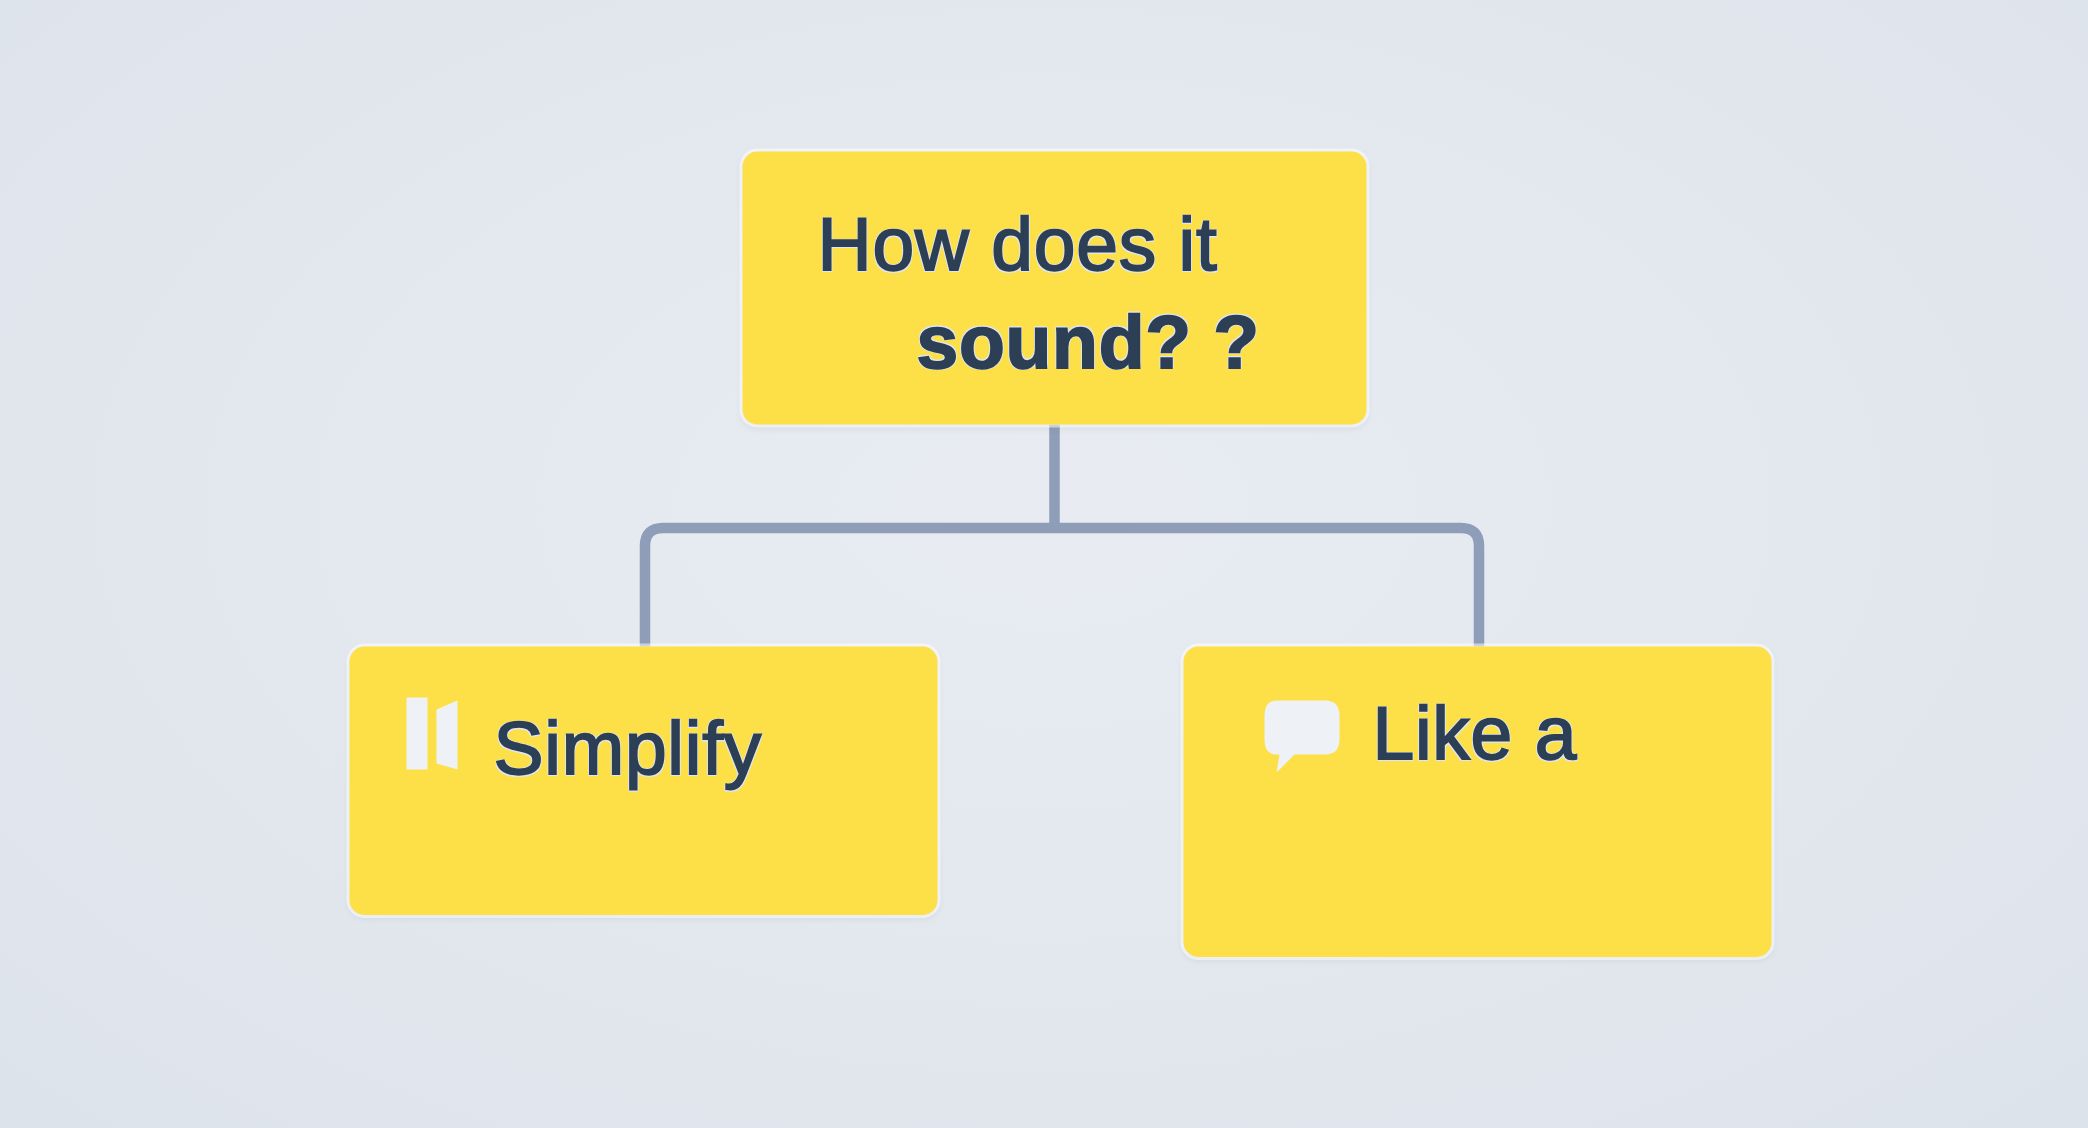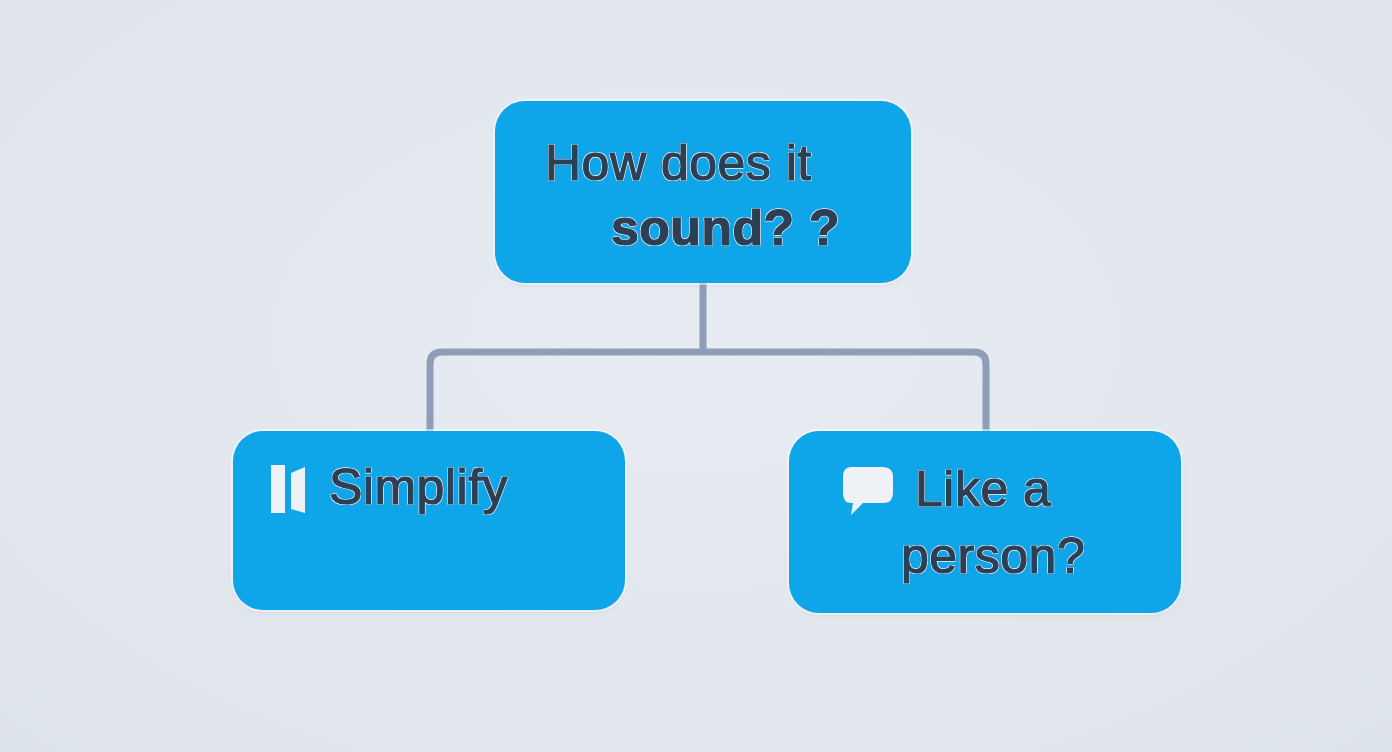--- a/index.html
+++ b/index.html
@@ -21,22 +21,22 @@
     }
     .connectors {
       position: absolute;
       left: 0;
       top: 0;
       width: 1392px;
       height: 752px;
     }
     .node {
       position: absolute;
-      background: #0ea5e9;
-      border-radius: 30px;
+      background: #fde047;
+      border-radius: 10px;
       box-shadow: 0 0 0 2px rgba(255,255,255,0.55), 0 2px 4px rgba(90,105,135,0.15);
       box-sizing: border-box;
       padding-left: 48px;
     }
     .node-text {
       position: absolute;
       color: #2c3f55;
       font-weight: 400;
       font-size: 50px;
       line-height: 64px;
@@ -44,21 +44,21 @@
       -webkit-text-stroke: 1.2px #2c3f55;
       text-shadow:
         1px 1px 0 #dfe6f0, -1px -1px 0 #dfe6f0,
         1px -1px 0 #dfe6f0, -1px 1px 0 #dfe6f0,
         0 1px 0 #dfe6f0, 0 -1px 0 #dfe6f0,
         1px 0 0 #dfe6f0, -1px 0 0 #dfe6f0;
       white-space: nowrap;
     }
     #node-root { left: 495px; top: 101px; width: 416px; height: 182px; }
     #node-left { left: 233px; top: 431px; width: 392px; height: 179px; }
-    #node-right { left: 789px; top: 431px; width: 392px; height: 182px; }
+    #node-right { left: 789px; top: 431px; width: 392px; height: 207px; }
 
     .icon {
       position: absolute;
     }
   </style>
 </head>
 <body>
 
 <div class="bg-glow"></div>
 
@@ -70,22 +70,21 @@
 <div class="node" id="node-root">
   <div class="node-text" style="left:50px; top:30px;">How does it</div>
   <div class="node-text" style="left:116px; top:95px;font-weight:bold;">sound? ?</div>
 </div>
 
 <div class="node" id="node-left">
   <svg class="icon" style="left:36px; top:32px;" width="40" height="52" viewBox="0 0 40 52" xmlns="http://www.w3.org/2000/svg">
     <rect x="2" y="2" width="14" height="48" fill="#eef1f6"></rect>
     <polygon points="22,10 36,4 36,50 22,46" fill="#eef1f6"></polygon>
   </svg>
-  <div class="node-text" style="left:96px; top:24px;">Simplify</div>
+  <div class="node-text" style="left:96px; top:36px;">Simplify</div>
 </div>
 
 <div class="node" id="node-right">
   <svg class="icon" style="left:52px; top:34px;" width="54" height="52" viewBox="0 0 54 52" xmlns="http://www.w3.org/2000/svg">
     <path d="M10 2 L42 2 Q52 2 52 12 L52 28 Q52 38 42 38 L22 38 L10 50 L12 38 L10 38 Q2 38 2 28 L2 12 Q2 2 10 2 Z" fill="#eef1f6"></path>
   </svg>
   <div class="node-text" style="left:126px; top:26px;">Like a</div>
-  <div class="node-text" style="left:112px; top:93px;">person?</div>
 </div>
 
 </body></html>

